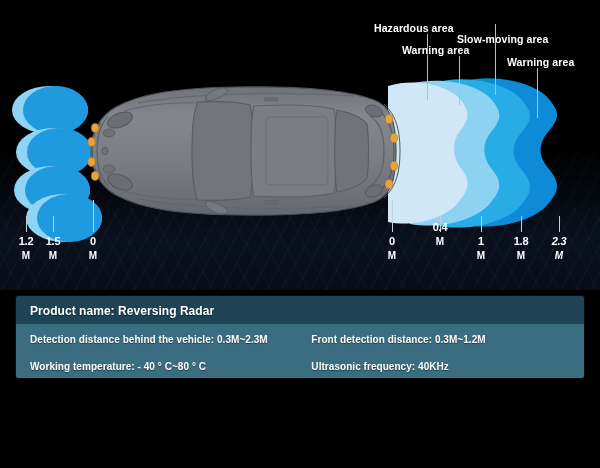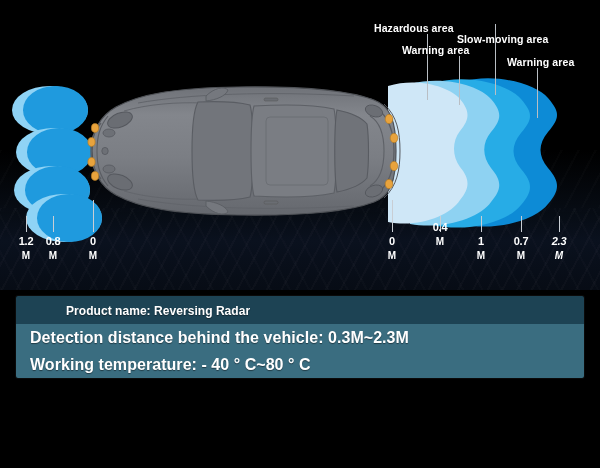--- a/index.html
+++ b/index.html
@@ -47,25 +47,25 @@
 
   
   #car{position:absolute;left:78px;top:76px;width:326px;height:150px;}
   #car svg{display:block;}
 
   
   #spec{position:absolute;left:16px;top:296px;width:568px;
         border-radius:2px;overflow:hidden;
         box-shadow:0 0 0 1px rgba(255,255,255,.04);}
   .row{display:flex;align-items:center;height:27px;position:relative;}
-  .row.odd{background:#1d4354;padding-left:36px;}
+  .row.odd{background:#1d4354;}
   .row.even{background:#3a6d80;}
   .row .c1{width:52%;padding-left:14px;box-sizing:border-box;}
   .row .c2{width:48%;box-sizing:border-box;}
-  .row .t{color:#ffffff;font-size:16px;font-weight:700;white-space:nowrap;
+  .row .t{color:#ffffff;font-size:10px;font-weight:700;white-space:nowrap;
           letter-spacing:.05px;text-shadow:0 1px 1px rgba(0,0,0,.45);}
   .row.head{height:28px;}
   .row.head .t{font-size:12px;}
 </style>
 </head>
 <body>
 
 <div id="stage">
 
   <div id="diagram">
@@ -199,21 +199,21 @@
 
     <div class="tick" style="left:26px;top:216px;height:16px;"></div>
     <div class="tick" style="left:53px;top:216px;height:16px;"></div>
     <div class="tick" style="left:93px;top:200px;height:32px;"></div>
 
     <div class="dist" style="left:6px;top:234px;">
       <div class="v">1.2</div>
       <div class="u">M</div>
     </div>
     <div class="dist" style="left:33px;top:234px;">
-      <div class="v">0.8</div>
+      <div class="v">1.5</div>
       <div class="u">M</div>
     </div>
     <div class="dist" style="left:73px;top:234px;">
       <div class="v">0</div>
       <div class="u">M</div>
     </div>
 
     <div class="tick" style="left:392px;top:200px;height:32px;"></div>
     <div class="tick" style="left:440px;top:216px;height:16px;"></div>
     <div class="tick" style="left:481px;top:216px;height:16px;"></div>
@@ -226,21 +226,21 @@
     </div>
     <div class="dist" style="left:420px;top:220px;">
       <div class="v">0.4</div>
       <div class="u">M</div>
     </div>
     <div class="dist" style="left:461px;top:234px;">
       <div class="v">1</div>
       <div class="u">M</div>
     </div>
     <div class="dist" style="left:501px;top:234px;">
-      <div class="v">0.7</div>
+      <div class="v">1.8</div>
       <div class="u">M</div>
     </div>
     <div class="dist" style="left:539px;top:234px;font-style:italic;">
       <div class="v">2.3</div>
       <div class="u">M</div>
     </div>
 
   </div>
 
   <div id="spec">
@@ -248,25 +248,31 @@
     <div class="row head odd">
       <div class="c1">
         <span class="t">Product name: Reversing Radar</span>
       </div>
     </div>
 
     <div class="row even">
       <div class="c1">
         <span class="t">Detection distance behind the vehicle: 0.3M~2.3M</span>
       </div>
+      <div class="c2">
+        <span class="t">Front detection distance: 0.3M~1.2M</span>
+      </div>
     </div>
 
 
     <div class="row even">
       <div class="c1">
         <span class="t">Working temperature: - 40 ° C~80 ° C</span>
       </div>
+      <div class="c2">
+        <span class="t">Ultrasonic frequency: 40KHz</span>
+      </div>
     </div>
 
 
   </div>
 
 </div>
 
 </body></html>

